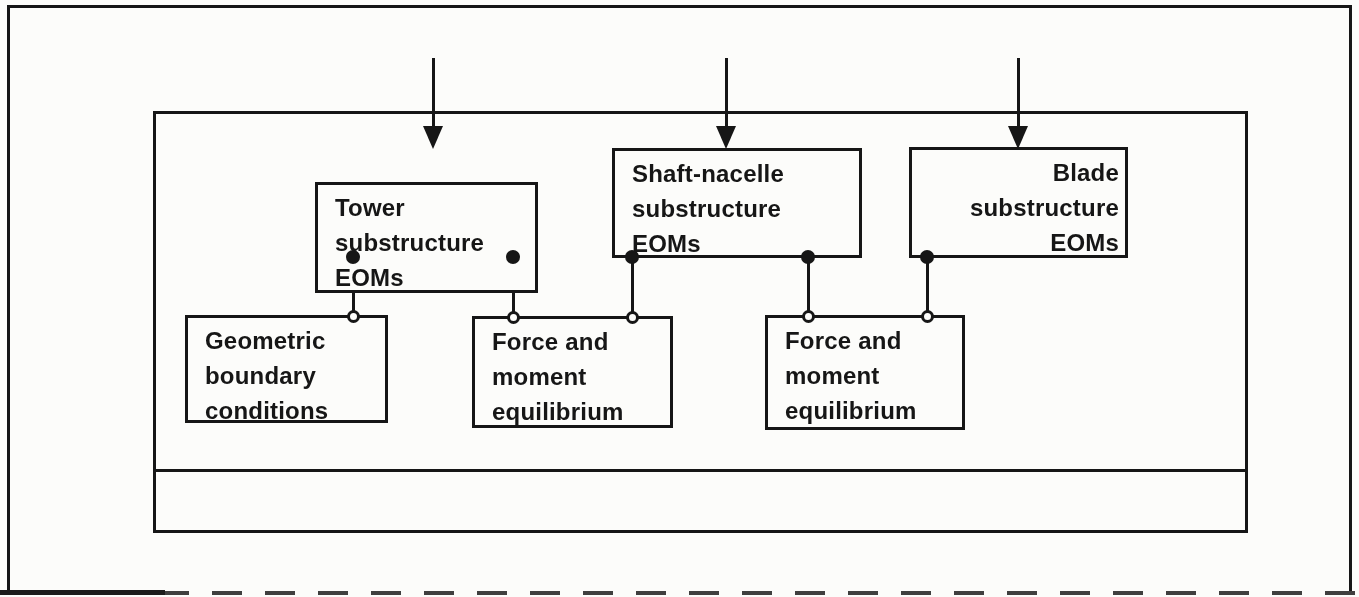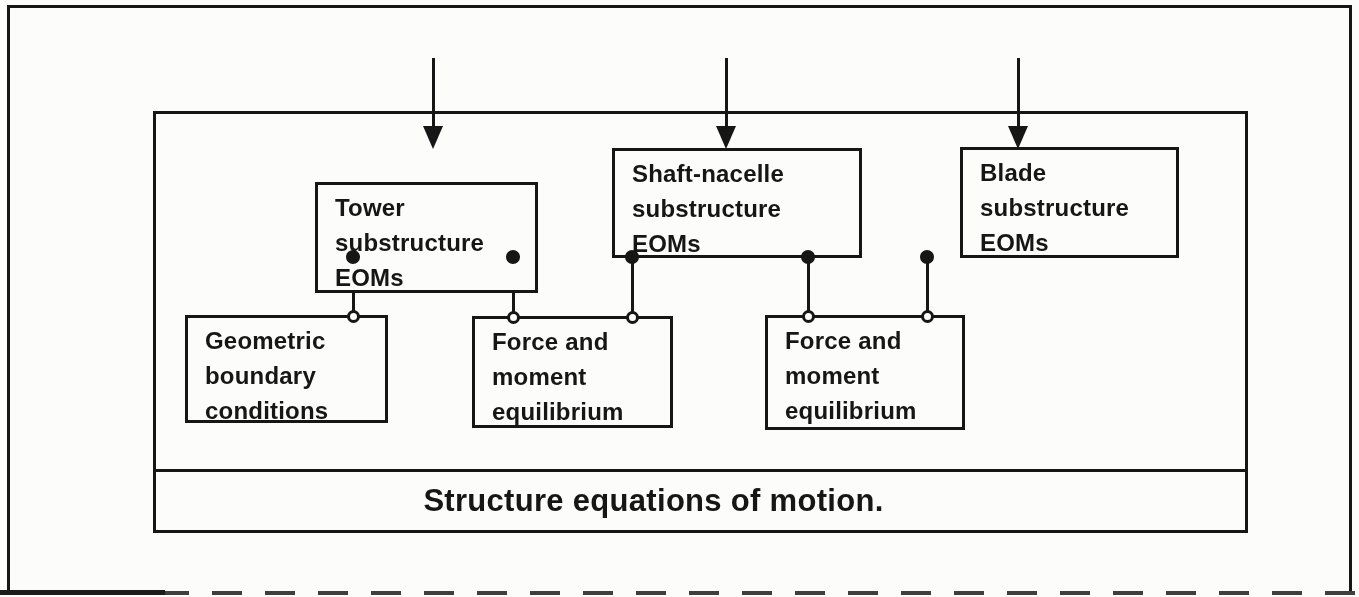--- a/index.html
+++ b/index.html
@@ -104,34 +104,33 @@
   <div class="dot-open" style="left:921px; top:310px;"></div>
 
   <div class="node" style="left:315px; top:147px; width:223px; height:111px;margin-top:35px;">Tower
 substructure
 EOMs</div>
 
   <div class="node" style="left:612px; top:148px; width:250px; height:110px;">Shaft-nacelle
 substructure
 EOMs</div>
 
-  <div class="node" style="left:960px; top:147px; width:219px; height:111px;">Blade
+  <div class="node" style="left:909px; top:147px; width:219px; height:111px;text-align:right;">Blade
 substructure
 EOMs</div>
 
   <div class="node" style="left:185px; top:315px; width:203px; height:108px;">Geometric
 boundary
 conditions</div>
 
   <div class="node" style="left:472px; top:316px; width:201px; height:112px;">Force and
 moment
 equilibrium</div>
 
   <div class="node" style="left:765px; top:315px; width:200px; height:115px;">Force and
 moment
 equilibrium</div>
 
   <div class="caption-divider"></div>
-  <div class="caption-bar">Structure equations of motion.</div>
 
   <div class="scan-edge"></div>
 
 </div>
 
 </body></html>

